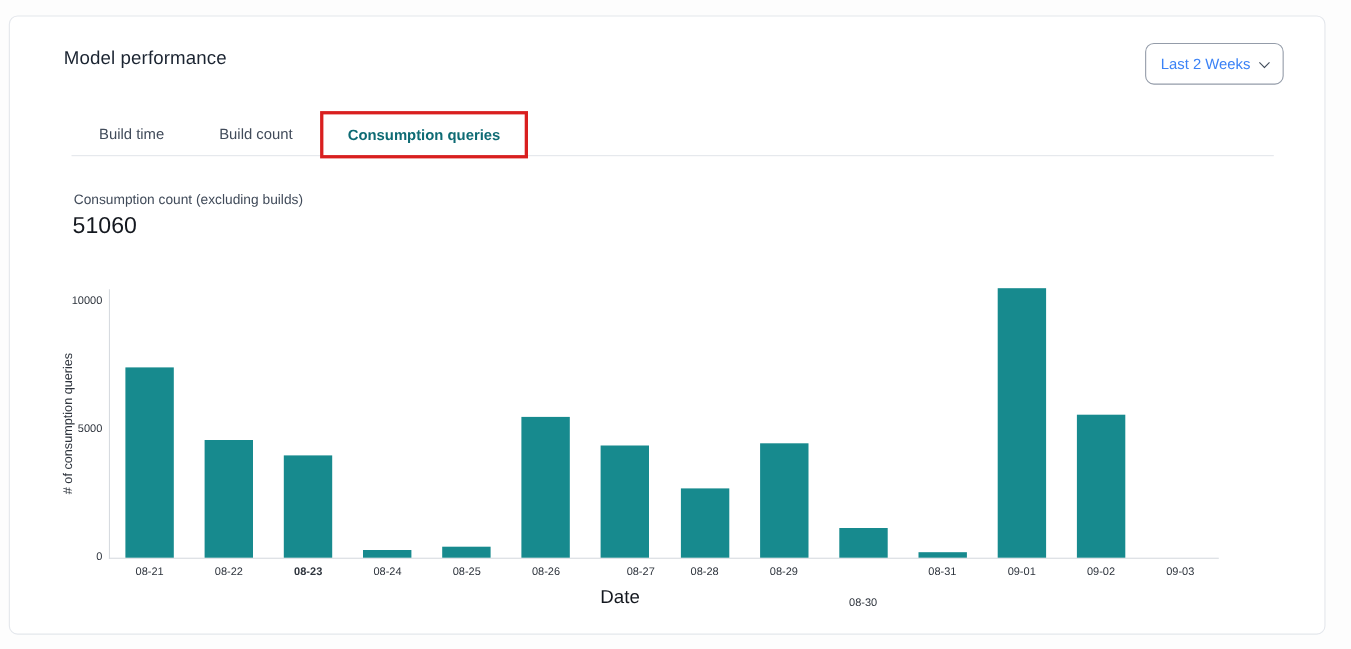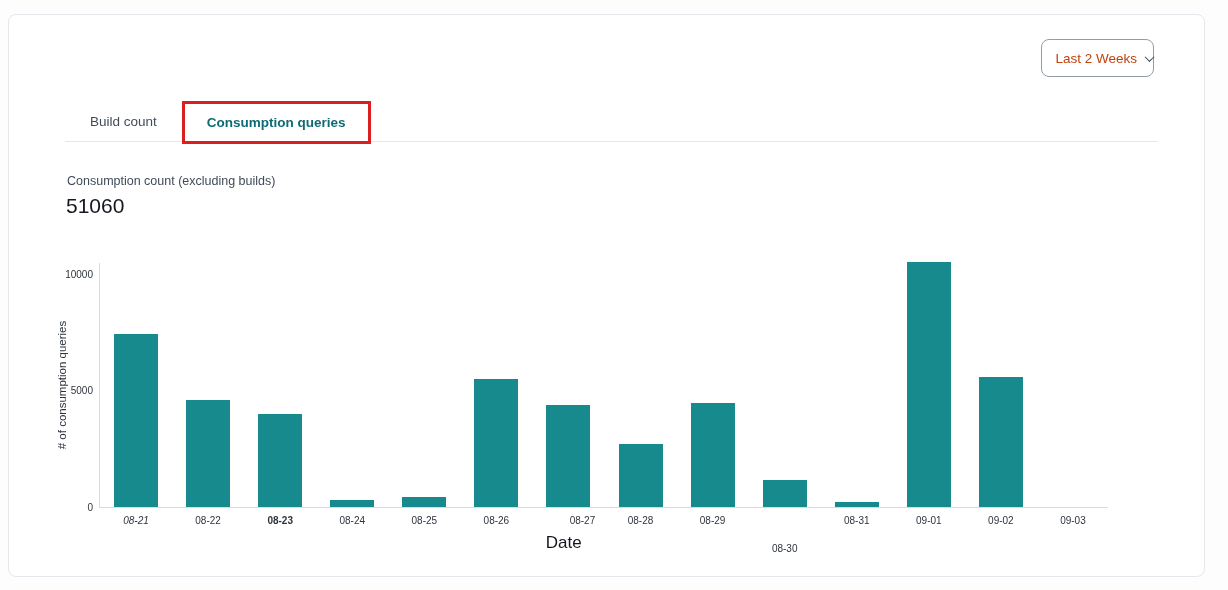--- a/index.html
+++ b/index.html
@@ -6,24 +6,24 @@
   html,body { width:1228px; height:590px; background:#fdfdfd; font-family:"Liberation Sans", sans-serif; }
   .card {
     position:absolute; left:8px; top:14px; width:1197px; height:563px;
     background:#ffffff; border:1px solid #e4e7ec; border-radius:8px;
   }
   .page-title {
     position:absolute; left:49px; top:28px;
     font-size:17px; font-weight:500; color:#1b2431; letter-spacing:.1px;
   }
   .range-btn {
-    position:absolute; left:1032px; top:24px; width:113px; height:38px;
-    display:flex; align-items:center; justify-content:flex-end; gap:9px;
+    position:absolute; left:1032px; top:24px; width:126px; height:38px;
+    display:flex; align-items:center; justify-content:center; gap:9px;
     background:#fff; border:1px solid #949ca9; border-radius:8px;
-    font-size:13.5px; color:#c2410c; cursor:pointer;
+    font-size:13.5px; color:#3b82f6; cursor:pointer;
   }
   .chev {
     width:7px; height:7px; border-right:1.6px solid #3f4a59; border-bottom:1.6px solid #3f4a59;
     transform:rotate(45deg) translate(-1px,-1px);
   }
   .tabs {
     position:absolute; left:56px; top:87px; width:1093px; height:40px;
     display:flex; align-items:stretch; border-bottom:1px solid #e4e7ec;
   }
   .tab {
@@ -60,46 +60,50 @@
   .xlabel {
     position:absolute; left:46%; top:calc(100% + 26px); transform:translateX(-50%);
     font-size:17px; color:#14181f;
   }
 </style>
 </head>
 <body>
 
 <div class="card">
 
+  <div class="page-title">Model performance</div>
 
   <div class="range-btn">
     <span>Last 2 Weeks</span>
     <span class="chev"></span>
   </div>
 
   <div class="tabs">
+    <div class="tab">
+      <span>Build time</span>
+    </div>
     <div class="tab">
       <span>Build count</span>
     </div>
     <div class="tab tab--active">
       <span>Consumption queries</span>
     </div>
   </div>
 
   <div class="metric-label">Consumption count (excluding builds)</div>
   <div class="metric-value">51060</div>
 
   <div class="chart" id="chart">
     <div class="ylabel"># of consumption queries</div>
     <div class="xlabel">Date</div>
   <span class="ytick" style="bottom: 0px;">0</span>
       <span class="ytick" style="bottom: 116.667px;">5000</span>
       <span class="ytick" style="bottom: 233.333px;">10000</span>
       <div class="bar" style="left: 14.0357px; width: 44px; height: 173px; background: rgb(23, 138, 142);"></div>
-      <span class="xtick" style="left: 36.0357px; font-style: italic;">08-21</span>
+      <span class="xtick" style="left: 36.0357px;">08-21</span>
       <div class="bar" style="left: 86.1071px; width: 44px; height: 107px; background: rgb(23, 138, 142);"></div>
       <span class="xtick" style="left: 108.107px;">08-22</span>
       <div class="bar" style="left: 158.179px; width: 44px; height: 93px; background: rgb(23, 138, 142);"></div>
       <span class="xtick" style="left: 180.179px; font-weight: bold;">08-23</span>
       <div class="bar" style="left: 230.25px; width: 44px; height: 7px; background: rgb(23, 138, 142);"></div>
       <span class="xtick" style="left: 252.25px;">08-24</span>
       <div class="bar" style="left: 302.321px; width: 44px; height: 10px; background: rgb(23, 138, 142);"></div>
       <span class="xtick" style="left: 324.321px;">08-25</span>
       <div class="bar" style="left: 374.393px; width: 44px; height: 128px; background: rgb(23, 138, 142);"></div>
       <span class="xtick" style="left: 396.393px;">08-26</span>

